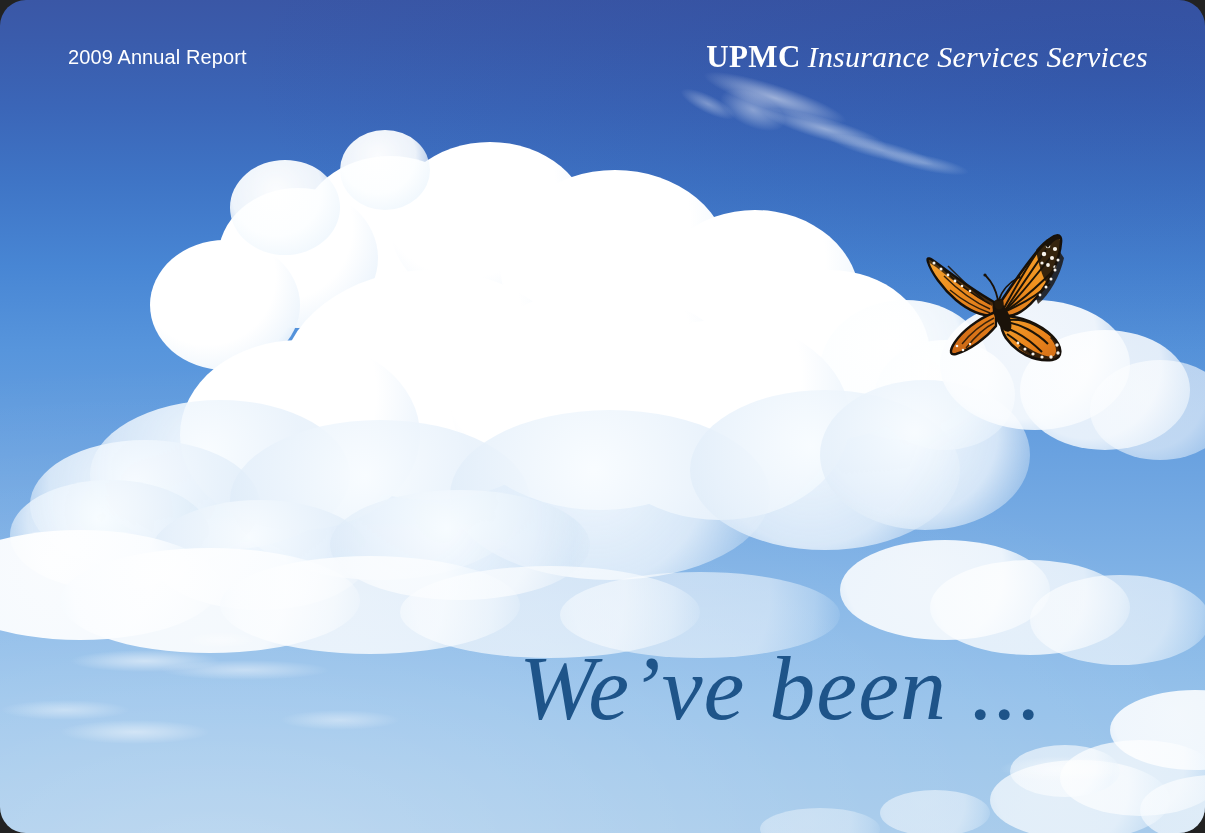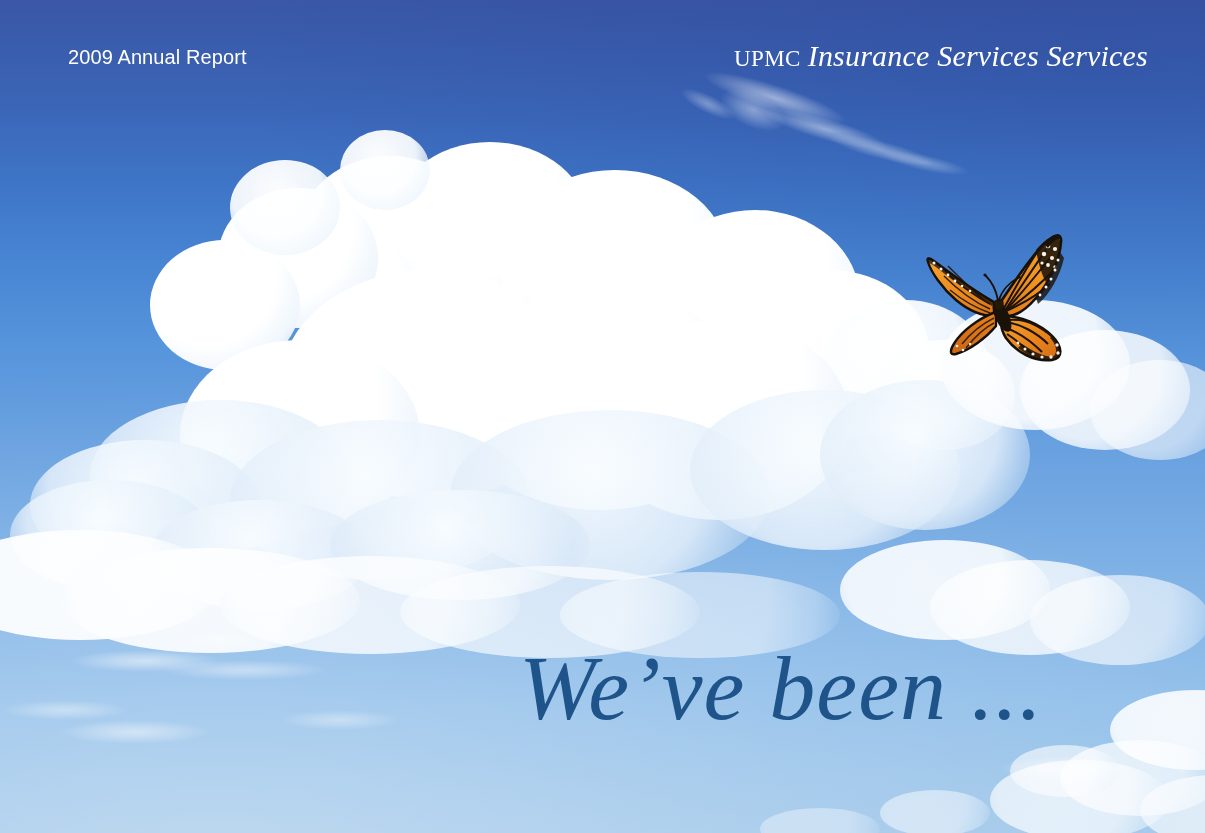--- a/index.html
+++ b/index.html
@@ -25,20 +25,21 @@
         #3b66b8 13%,
         #3f75c6 22%,
         #4886d4 32%,
         #5795dc 42%,
         #669fdf 52%,
         #75aae3 62%,
         #85b6e7 73%,
         #93c0ea 84%,
         #9cc5ea 93%,
         #a2c8ea 100%);
+    border-radius: 26px;
   }
 
   
   #sky-tint {
     position: absolute;
     inset: 0;
     background:
       radial-gradient(140% 90% at 18% 105%, rgba(255,255,255,0.30) 0%, rgba(255,255,255,0.10) 38%, rgba(255,255,255,0) 68%),
       radial-gradient(120% 70% at 92% 8%, rgba(30,55,140,0.22) 0%, rgba(30,55,140,0) 60%);
     pointer-events: none;
@@ -96,22 +97,22 @@
   #brand-lockup {
     position: absolute;
     right: 57px;
     top: 41px;
     white-space: nowrap;
     color: #ffffff;
     font-family: "Liberation Serif", serif;
     line-height: 1;
   }
   #brand-mark {
-    font-size: 23px;
-    font-weight: 400;
+    font-size: 31px;
+    font-weight: 700;
     letter-spacing: 0.4px;
     text-align: right;
   }
   #brand-name {
     font-size: 30px;
     font-style: italic;
     font-weight: 400;
     letter-spacing: 0.2px;
     margin-left: 7px;
   }

